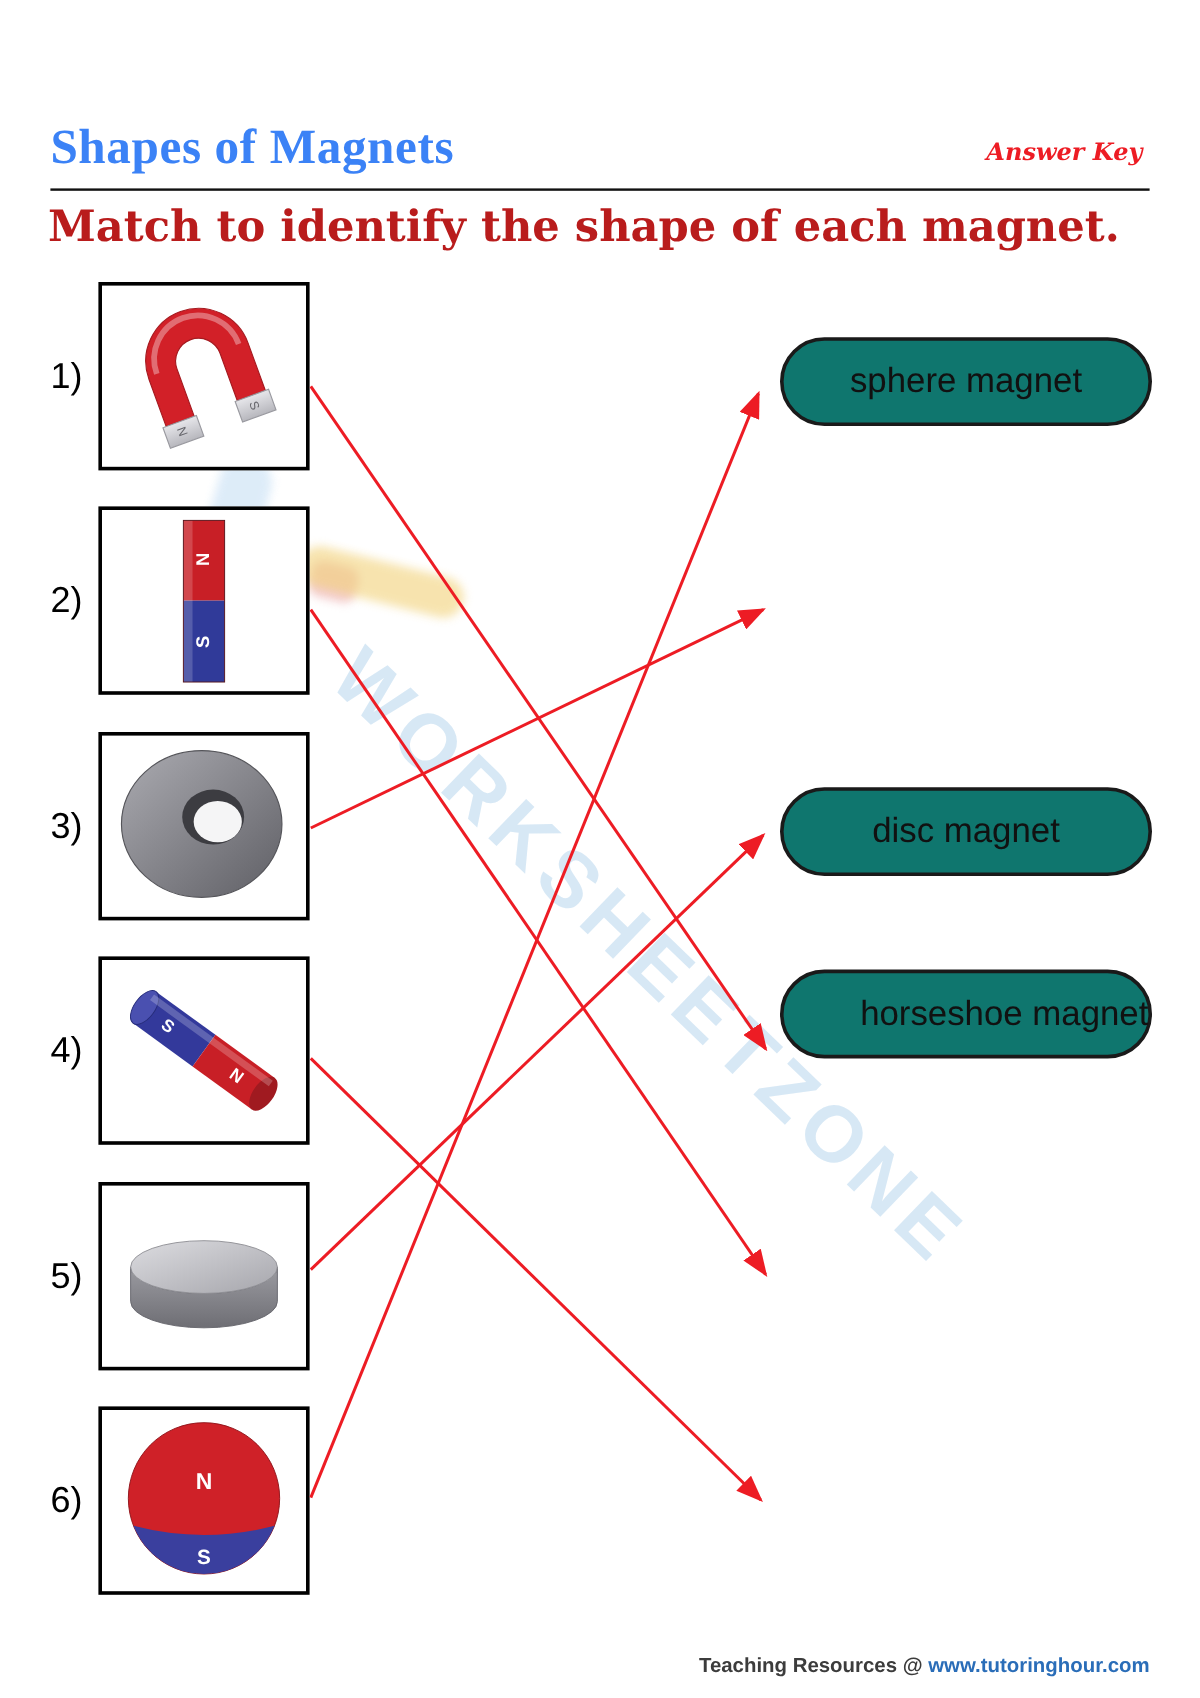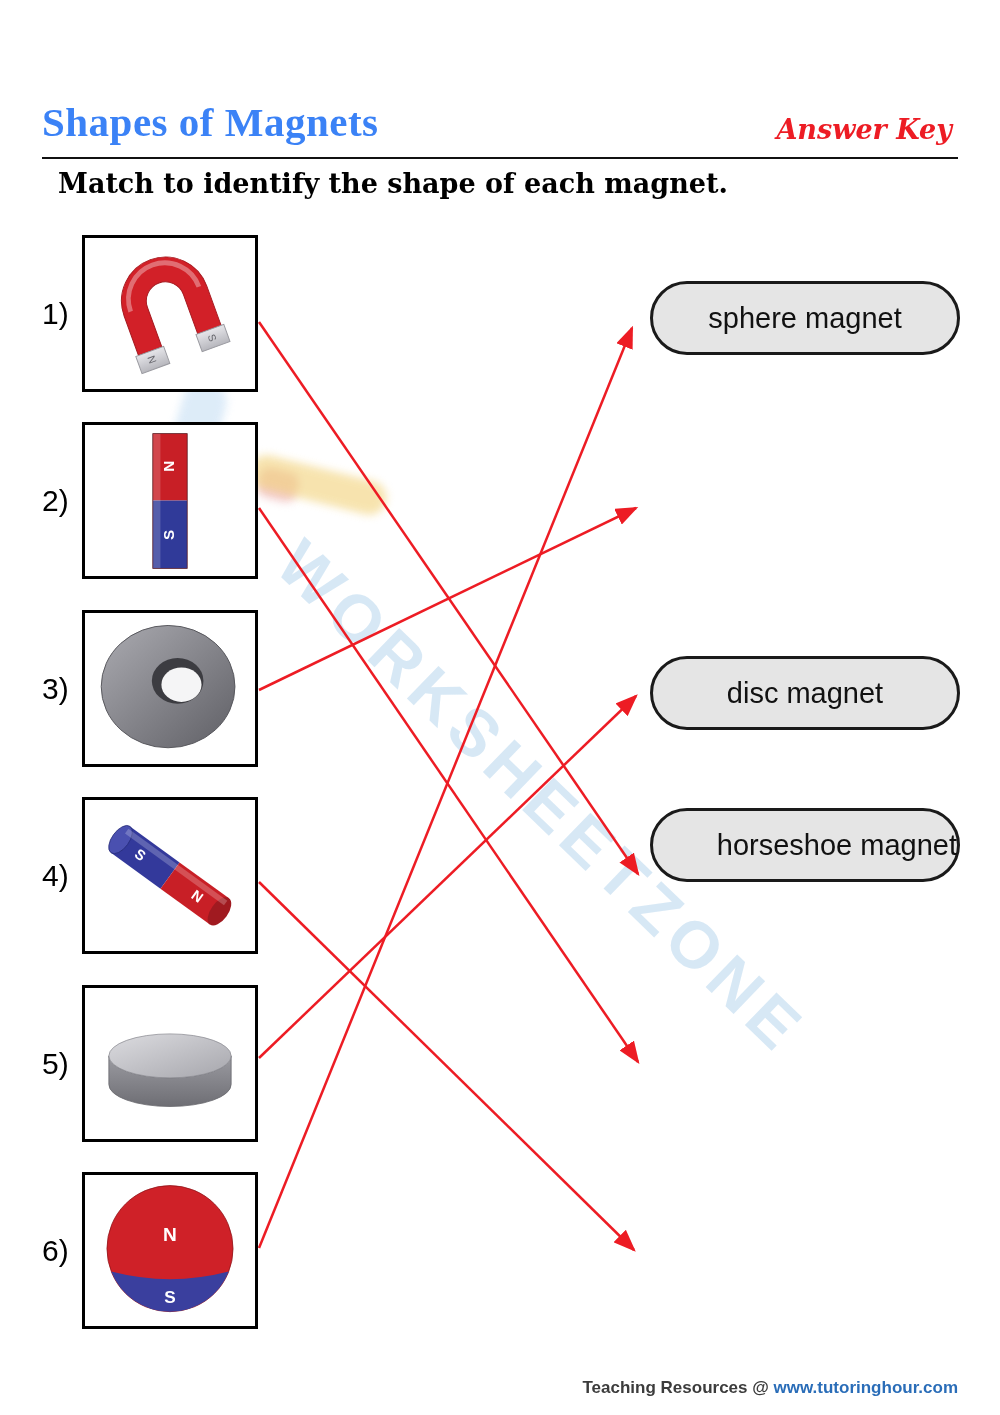--- a/index.html
+++ b/index.html
@@ -9,26 +9,26 @@
   }
   
   .title{
     position:absolute;left:42px;top:98px;margin:0;
     font-family:"Liberation Serif",serif;font-weight:bold;font-size:41px;color:#3b82f6;
     letter-spacing:0.5px;
   }
   .answer-key{
     position:absolute;right:48px;top:114px;
     font-family:"DejaVu Serif",serif;font-style:italic;font-weight:bold;
-    font-size:27px;color:#ed1c24;
+    font-size:20px;color:#ed1c24;
   }
   .rule{position:absolute;left:42px;right:42px;top:157px;border-top:2.5px solid #111;}
   .instruction{
-    position:absolute;left:58px;top:168px;
-    font-family:"DejaVu Serif",serif;font-weight:bold;font-size:27px;color:#000000;
+    position:absolute;left:40px;top:168px;
+    font-family:"DejaVu Serif",serif;font-weight:bold;font-size:36px;color:#b91c1c;
   }
   
   .watermark{
     position:absolute;left:315px;top:525px;transform:rotate(44deg);transform-origin:0 0;
     font-family:"Liberation Sans",sans-serif;font-weight:bold;font-size:66px;
     letter-spacing:7px;color:rgba(160,200,232,0.42);white-space:nowrap;z-index:1;
     pointer-events:none;
   }
   .wm-shape{position:absolute;z-index:1;pointer-events:none;filter:blur(4px);}
   .wm-blue{left:168px;top:378px;width:44px;height:150px;background:#cfe4f6;border-radius:22px;transform:rotate(16deg);opacity:.7;}
@@ -40,21 +40,21 @@
     width:34px;margin-right:6px;font-size:30px;color:#000;text-align:left;
     font-family:"Liberation Sans",sans-serif;
   }
   .magnet-box{
     width:176px;height:157px;border:3px solid #000;background:#fff;box-sizing:border-box;
     display:flex;align-items:center;justify-content:center;
   }
   
   .pill{
     position:absolute;left:650px;width:310px;height:74px;border:3px solid #1a1a1a;
-    border-radius:37px;background:#e5e5e5;display:flex;align-items:center;justify-content:center;
+    border-radius:37px;background:#0f766e;display:flex;align-items:center;justify-content:center;
     z-index:4;box-sizing:border-box;
   }
   .pill span{font-size:29px;color:#111;font-family:"Liberation Sans",sans-serif;}
   
   .arrows{position:absolute;left:0;top:0;width:1000px;height:1415px;z-index:5;pointer-events:none;}
   
   .footer{
     position:absolute;right:42px;top:1378px;font-size:17px;font-weight:bold;
     font-family:"Liberation Sans",sans-serif;color:#3c3c3c;z-index:4;
   }

